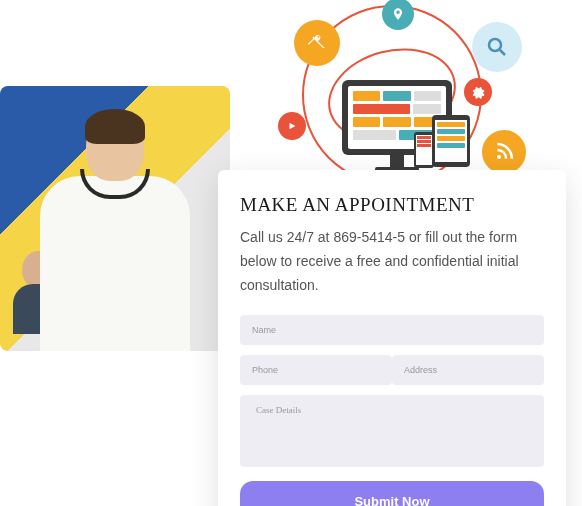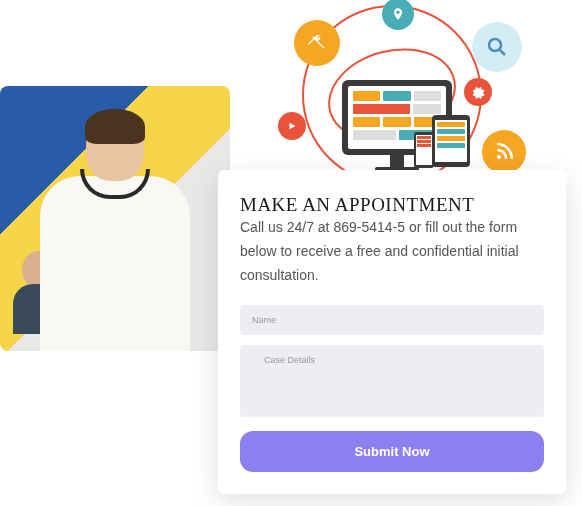--- a/index.html
+++ b/index.html
@@ -217,20 +217,21 @@
   border-radius: 6px;
   padding: 24px 22px 22px;
   box-shadow: 0 8px 30px rgba(0,0,0,0.12);
 }
 .form-title {
   font-family: Georgia, 'Times New Roman', serif;
   font-size: 19px;
   font-weight: 400;
   color: #1a1a1a;
   letter-spacing: 0.5px;
+  margin-bottom: 10px;
 }
 .form-sub {
   font-size: 14px;
   color: #555;
   line-height: 1.7;
   margin-bottom: 18px;
 }
 .form-row {
   display: flex;
   gap: 0;
@@ -246,24 +247,24 @@
   color: #888;
   font-family: inherit;
   outline: none;
 }
 .form-input::placeholder { color: #999; }
 .form-textarea {
   width: 100%;
   background: #eeedf4;
   border: none;
   border-radius: 4px;
-  padding: 10px 24px;
+  padding: 10px 16px;
   font-size: 9px;
   color: #888;
-  font-family: Liberation Sans, sans-serif;
+  font-family: Liberation Serif, serif;
   height: 72px;
   resize: none;
   outline: none;
   margin-bottom: 10px;
 }
 .form-textarea::placeholder { color: #999; }
 .submit-btn {
   width: 100%;
   background: #8d7ff0;
   color: #fff;
@@ -372,15 +373,19 @@
     </div>
   </div>
 </div>
 
 <div class="form-card">
   <h2 class="form-title">MAKE AN APPOINTMENT</h2>
   <p class="form-sub">Call us 24/7 at 869-5414-5 or fill out the form below to receive a free and confidential initial consultation.</p>
   <div class="form-row">
     <input class="form-input" placeholder="Name" style="">
   </div>
+  <div class="form-row">
+    <input class="form-input" placeholder="Phone" style="">
+    <input class="form-input" placeholder="Address" style="">
+  </div>
   <textarea class="form-textarea" placeholder="Case Details" style=""></textarea>
   <button class="submit-btn">Submit Now</button>
 </div>
 
 </body></html>

